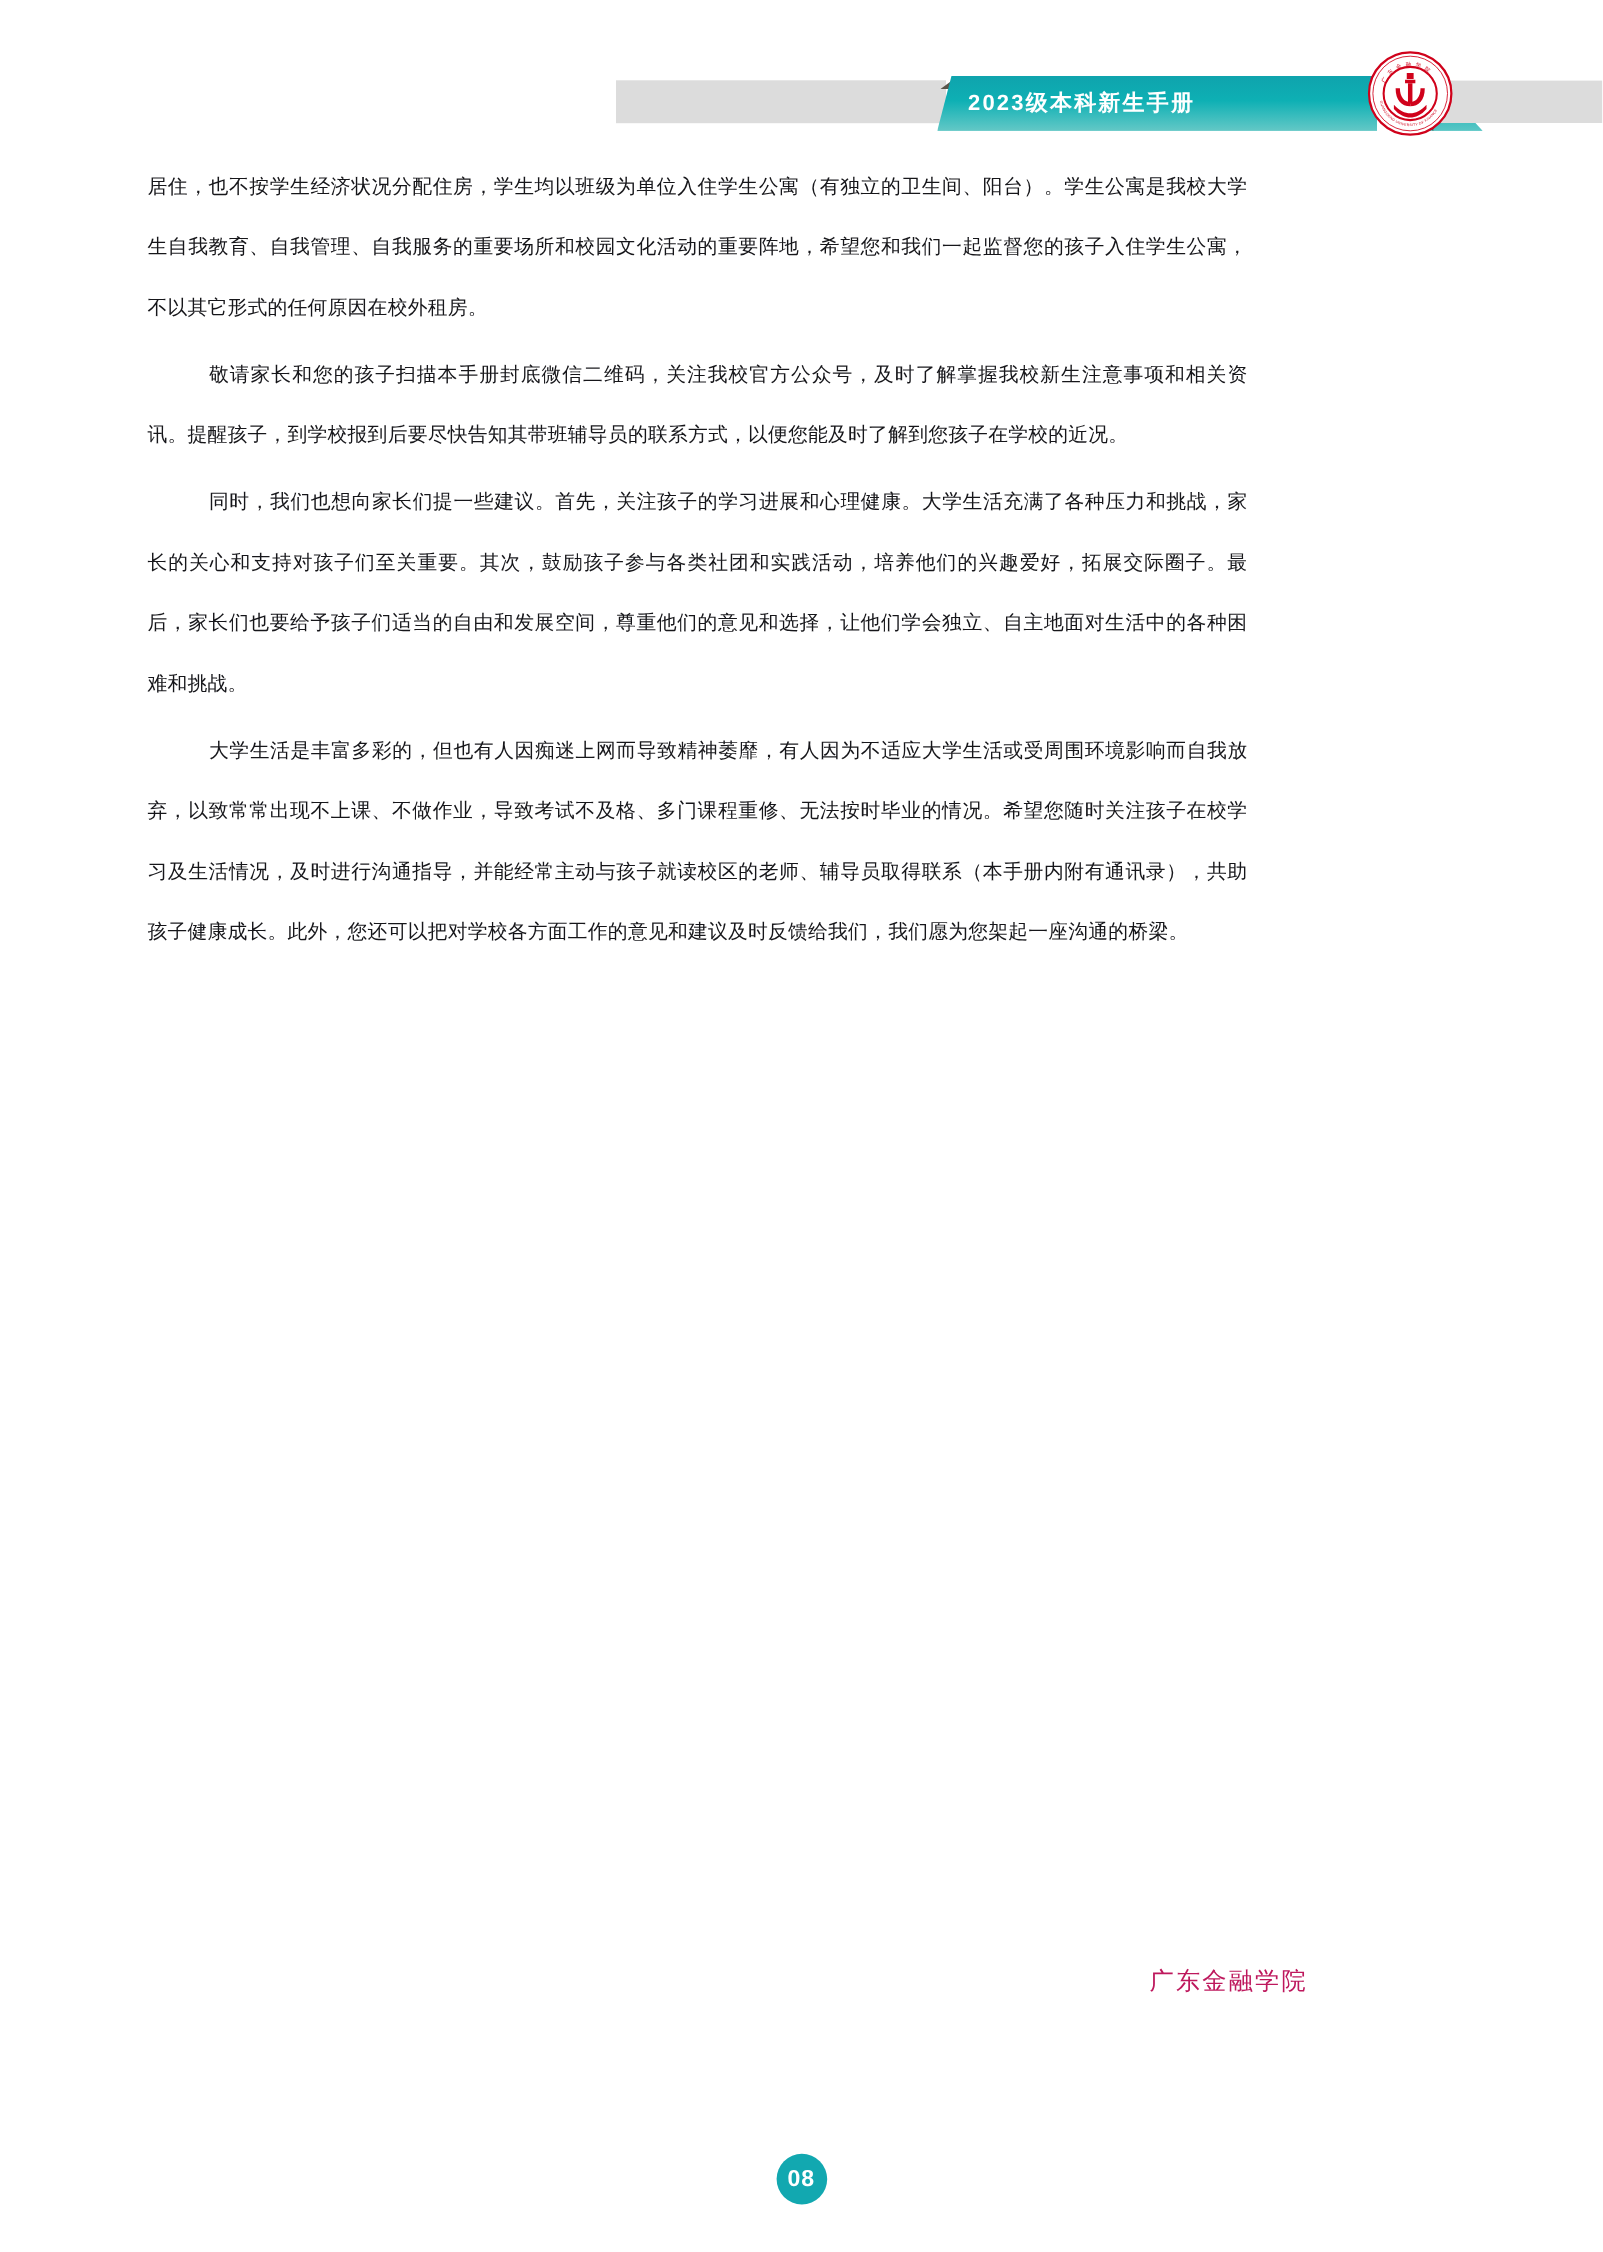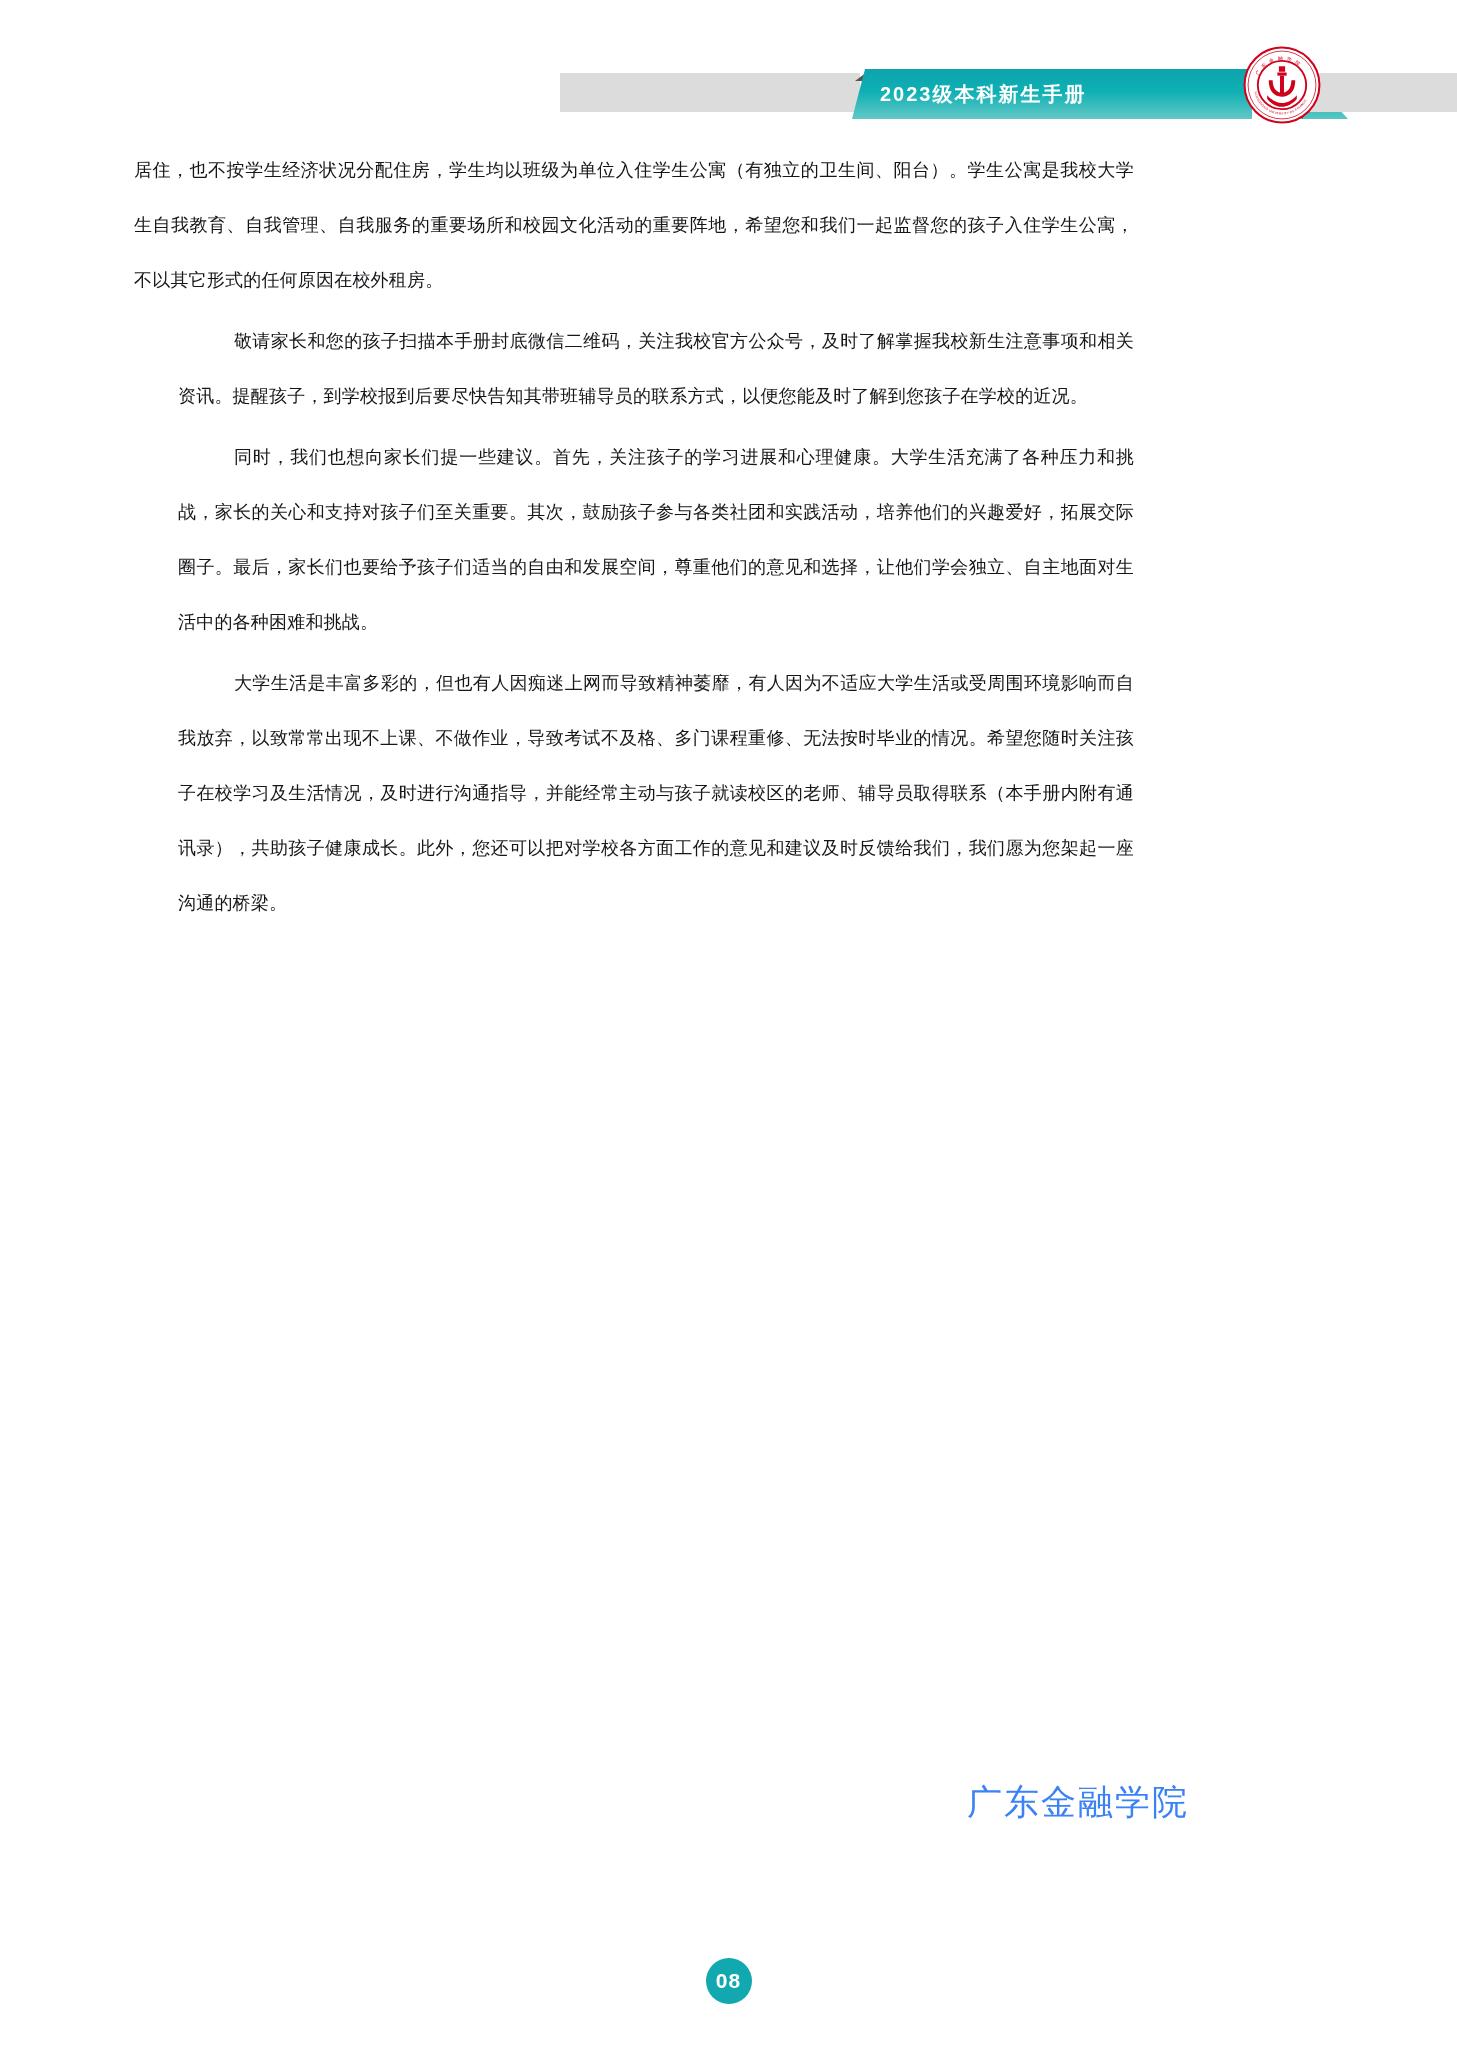--- a/index.html
+++ b/index.html
@@ -136,36 +136,35 @@
     font-size: 18px;
     line-height: 55px;
     color: #16161a;
     text-align: justify;
     text-justify: inter-character;
     text-indent: 0;
     letter-spacing: 0.2px;
   }
   .para.indent {
     text-indent: 56px;
-    margin-left: 44px;
   }
 
   
   .signature {
     position: absolute;
     right: 268px;
     top: 1776px;
     width: 320px;
     text-align: right;
   }
   .sig-line {
     font-family: "DejaVu Serif", "Liberation Serif", serif;
-    font-size: 35px;
+    font-size: 22px;
     line-height: 52px;
-    color: #3b82f6;
+    color: #be185d;
     letter-spacing: 2px;
   }
 
   
   .page-number {
     position: absolute;
     left: 50%;
     transform: translateX(-50%);
     top: 1958px;
     width: 46px;

